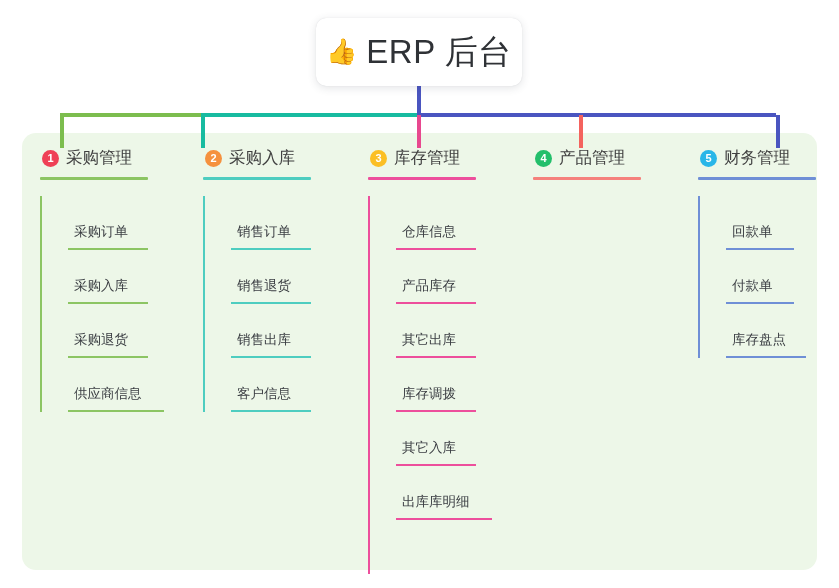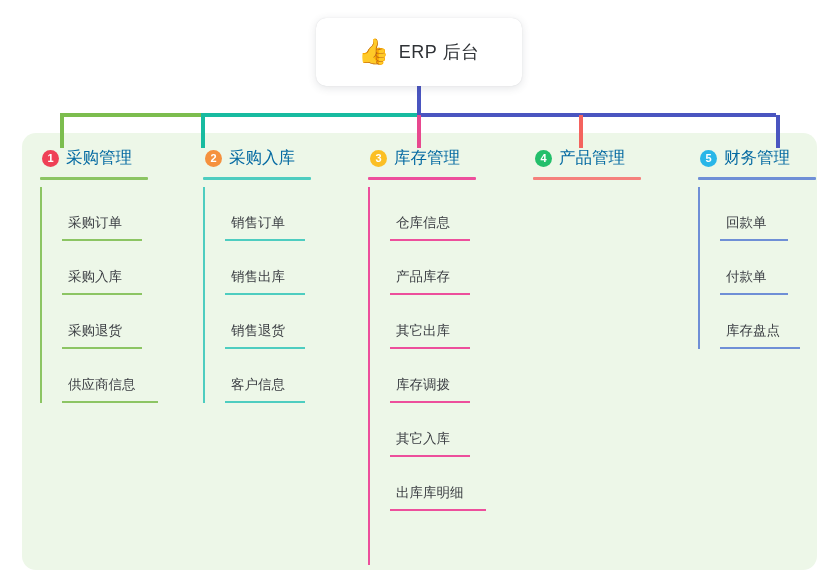--- a/index.html
+++ b/index.html
@@ -35,21 +35,21 @@
     justify-content: center;
     gap: 9px;
     box-sizing: border-box;
   }
   .root-emoji {
     font-size: 25px;
     line-height: 1;
     transform: translateY(-1px);
   }
   .root-title {
-    font-size: 18px;
+    font-size: 33px;
     color: #2f3236;
     letter-spacing: 0.5px;
     white-space: nowrap;
   }
 
   
   .panel {
     position: absolute;
     left: 22px;
     top: 133px;
@@ -100,34 +100,34 @@
     border-radius: 50%;
     color: #ffffff;
     font-size: 11px;
     line-height: 17px;
     text-align: center;
     font-weight: bold;
     flex: 0 0 auto;
   }
   .col-title {
     font-size: 16.5px;
-    color: #0369a1;
+    color: #404040;
     white-space: nowrap;
   }
   .col-rule {
     height: 3px;
     margin-top: 7px;
     border-radius: 1px;
   }
 
   
   .branch {
     position: relative;
-    margin-top: 7px;
-    padding-left: 22px;
+    margin-top: 16px;
+    padding-left: 28px;
   }
   .spine {
     position: absolute;
     left: 0;
     top: 0;
     width: 2px;
   }
   .leaf {
     position: relative;
     height: 54px;
@@ -204,25 +204,25 @@
           <span class="col-title">采购入库</span>
         </div>
         <div class="col-rule" style="background: rgb(78, 205, 192); width: 108px;"></div>
         <div class="branch">
           <div class="spine" style="background: rgb(78, 205, 192); height: 216px;"></div>
           <div class="leaf">
             <span class="leaf-text">销售订单</span>
             <div class="leaf-rule" style="background: rgb(78, 205, 192); width: 80px;"></div>
           </div>
           <div class="leaf">
+            <span class="leaf-text">销售退货</span>
+            <div class="leaf-rule" style="background: rgb(78, 205, 192); width: 80px;"></div>
+          </div>
+          <div class="leaf">
             <span class="leaf-text">销售出库</span>
-            <div class="leaf-rule" style="background: rgb(78, 205, 192); width: 80px;"></div>
-          </div>
-          <div class="leaf">
-            <span class="leaf-text">销售退货</span>
             <div class="leaf-rule" style="background: rgb(78, 205, 192); width: 80px;"></div>
           </div>
           <div class="leaf">
             <span class="leaf-text">客户信息</span>
             <div class="leaf-rule" style="background: rgb(78, 205, 192); width: 80px;"></div>
           </div>
         </div>
       </div>
       <div class="col" style="left: 368px; width: 150px;">
         <div class="col-head">

